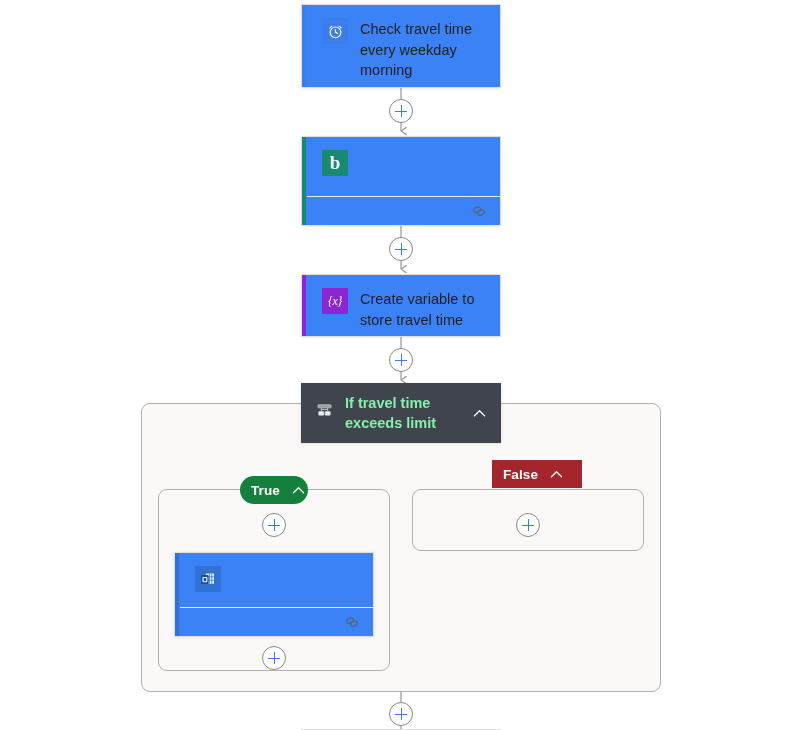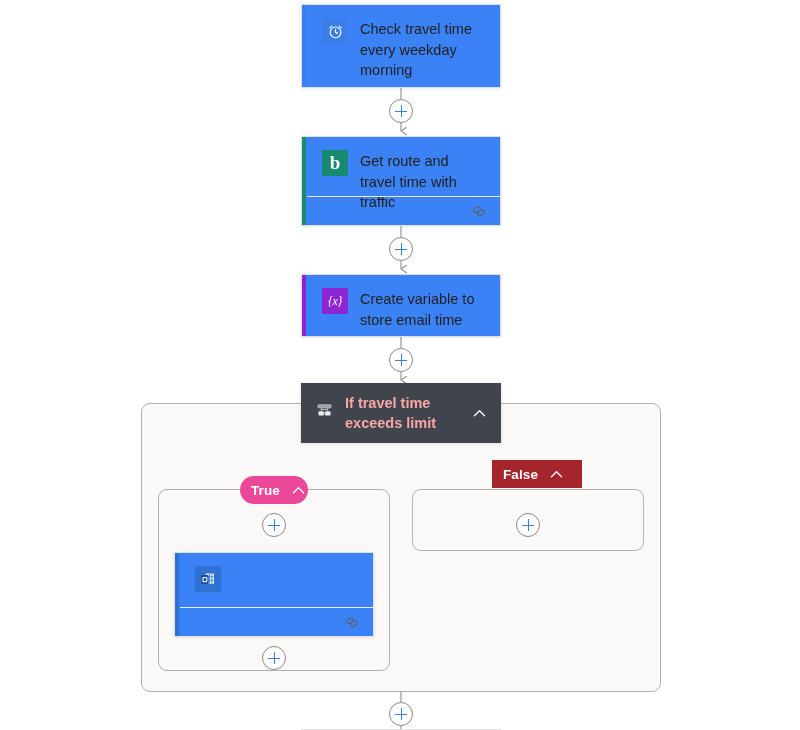--- a/index.html
+++ b/index.html
@@ -108,21 +108,21 @@
     background: #3f444d;
     display: flex;
     align-items: center;
     box-sizing: border-box;
     padding: 0 14px 0 14px;
     gap: 11px;
     box-shadow: 0 1.2px 3.6px rgba(0,0,0,.13), 0 0.3px 0.9px rgba(0,0,0,.08);
     z-index: 6;
   }
   .cond-title {
-    color: #fca5a5;
+    color: #86efac;
     font-size: 14.5px;
     line-height: 20.5px;
     font-weight: 600;
     flex: 1;
     max-width: 120px;
   }
 
   
   .scope {
     position: absolute;
@@ -143,21 +143,21 @@
   .pill {
     position: absolute;
     height: 28px;
     display: flex;
     align-items: center;
     gap: 11px;
     padding: 0 11px;
     box-sizing: border-box;
     z-index: 7;
   }
-  .pill.true  { background: #ec4899; border-radius: 14px; }
+  .pill.true  { background: #15803d; border-radius: 14px; }
   .pill.false { background: #a4262c; }
   .pill-label {
     color: #ffffff;
     font-size: 13.5px;
     font-weight: bold;
     letter-spacing: .1px;
   }
 
   
   .chev { width: 15px; height: 15px; display: block; }
@@ -232,39 +232,38 @@
       <div class="card-title">Check travel time every weekday morning</div>
     </div>
   </div>
 
   <div class="card" style="left:301px; top:136px; width:200px; height:90px;">
     <div class="accent" style="background:#198a72;"></div>
     <div class="card-head">
       <div class="appicon bing">
         <span class="glyph-bing">b</span>
       </div>
-      <div class="card-title">Get route and travel time with traffic</div>
     </div>
     <div class="card-foot">
       <span>
         <svg class="chain-icon" viewBox="0 0 20 20" aria-hidden="true">
           <ellipse cx="7.6" cy="8.2" rx="4.4" ry="3.1" fill="none" stroke="#605e5c" stroke-width="1.25" transform="rotate(-28 7.6 8.2)"></ellipse>
           <ellipse cx="12.4" cy="12" rx="4.4" ry="3.1" fill="none" stroke="#605e5c" stroke-width="1.25" transform="rotate(-28 12.4 12)"></ellipse>
         </svg>
       </span>
     </div>
   </div>
 
   <div class="card" style="left:301px; top:274px; width:200px; height:63px;">
     <div class="accent" style="background:#8c26d4;"></div>
     <div class="card-head">
       <div class="appicon variable">
         <span class="glyph-var">{x}</span>
       </div>
-      <div class="card-title">Create variable to store email time</div>
+      <div class="card-title">Create variable to store travel time</div>
     </div>
   </div>
 
   <div class="scope" style="left:141px; top:403px; width:520px; height:289px;"></div>
 
   <div class="cond-node" style="left:301px; top:383px; width:200px; height:60px;">
     <span>
       <svg width="19" height="19" viewBox="0 0 22 22" aria-hidden="true">
         <rect x="3.4" y="3.2" width="15.2" height="3.6" rx="0.6" fill="#9aa0a8" stroke="#c8ccd1" stroke-width="0.8"></rect>
         <path d="M7.3 6.8 L7.3 10.6 M14.7 6.8 L14.7 10.6 M7.3 8.7 L14.7 8.7" stroke="#c8ccd1" stroke-width="1"></path>

